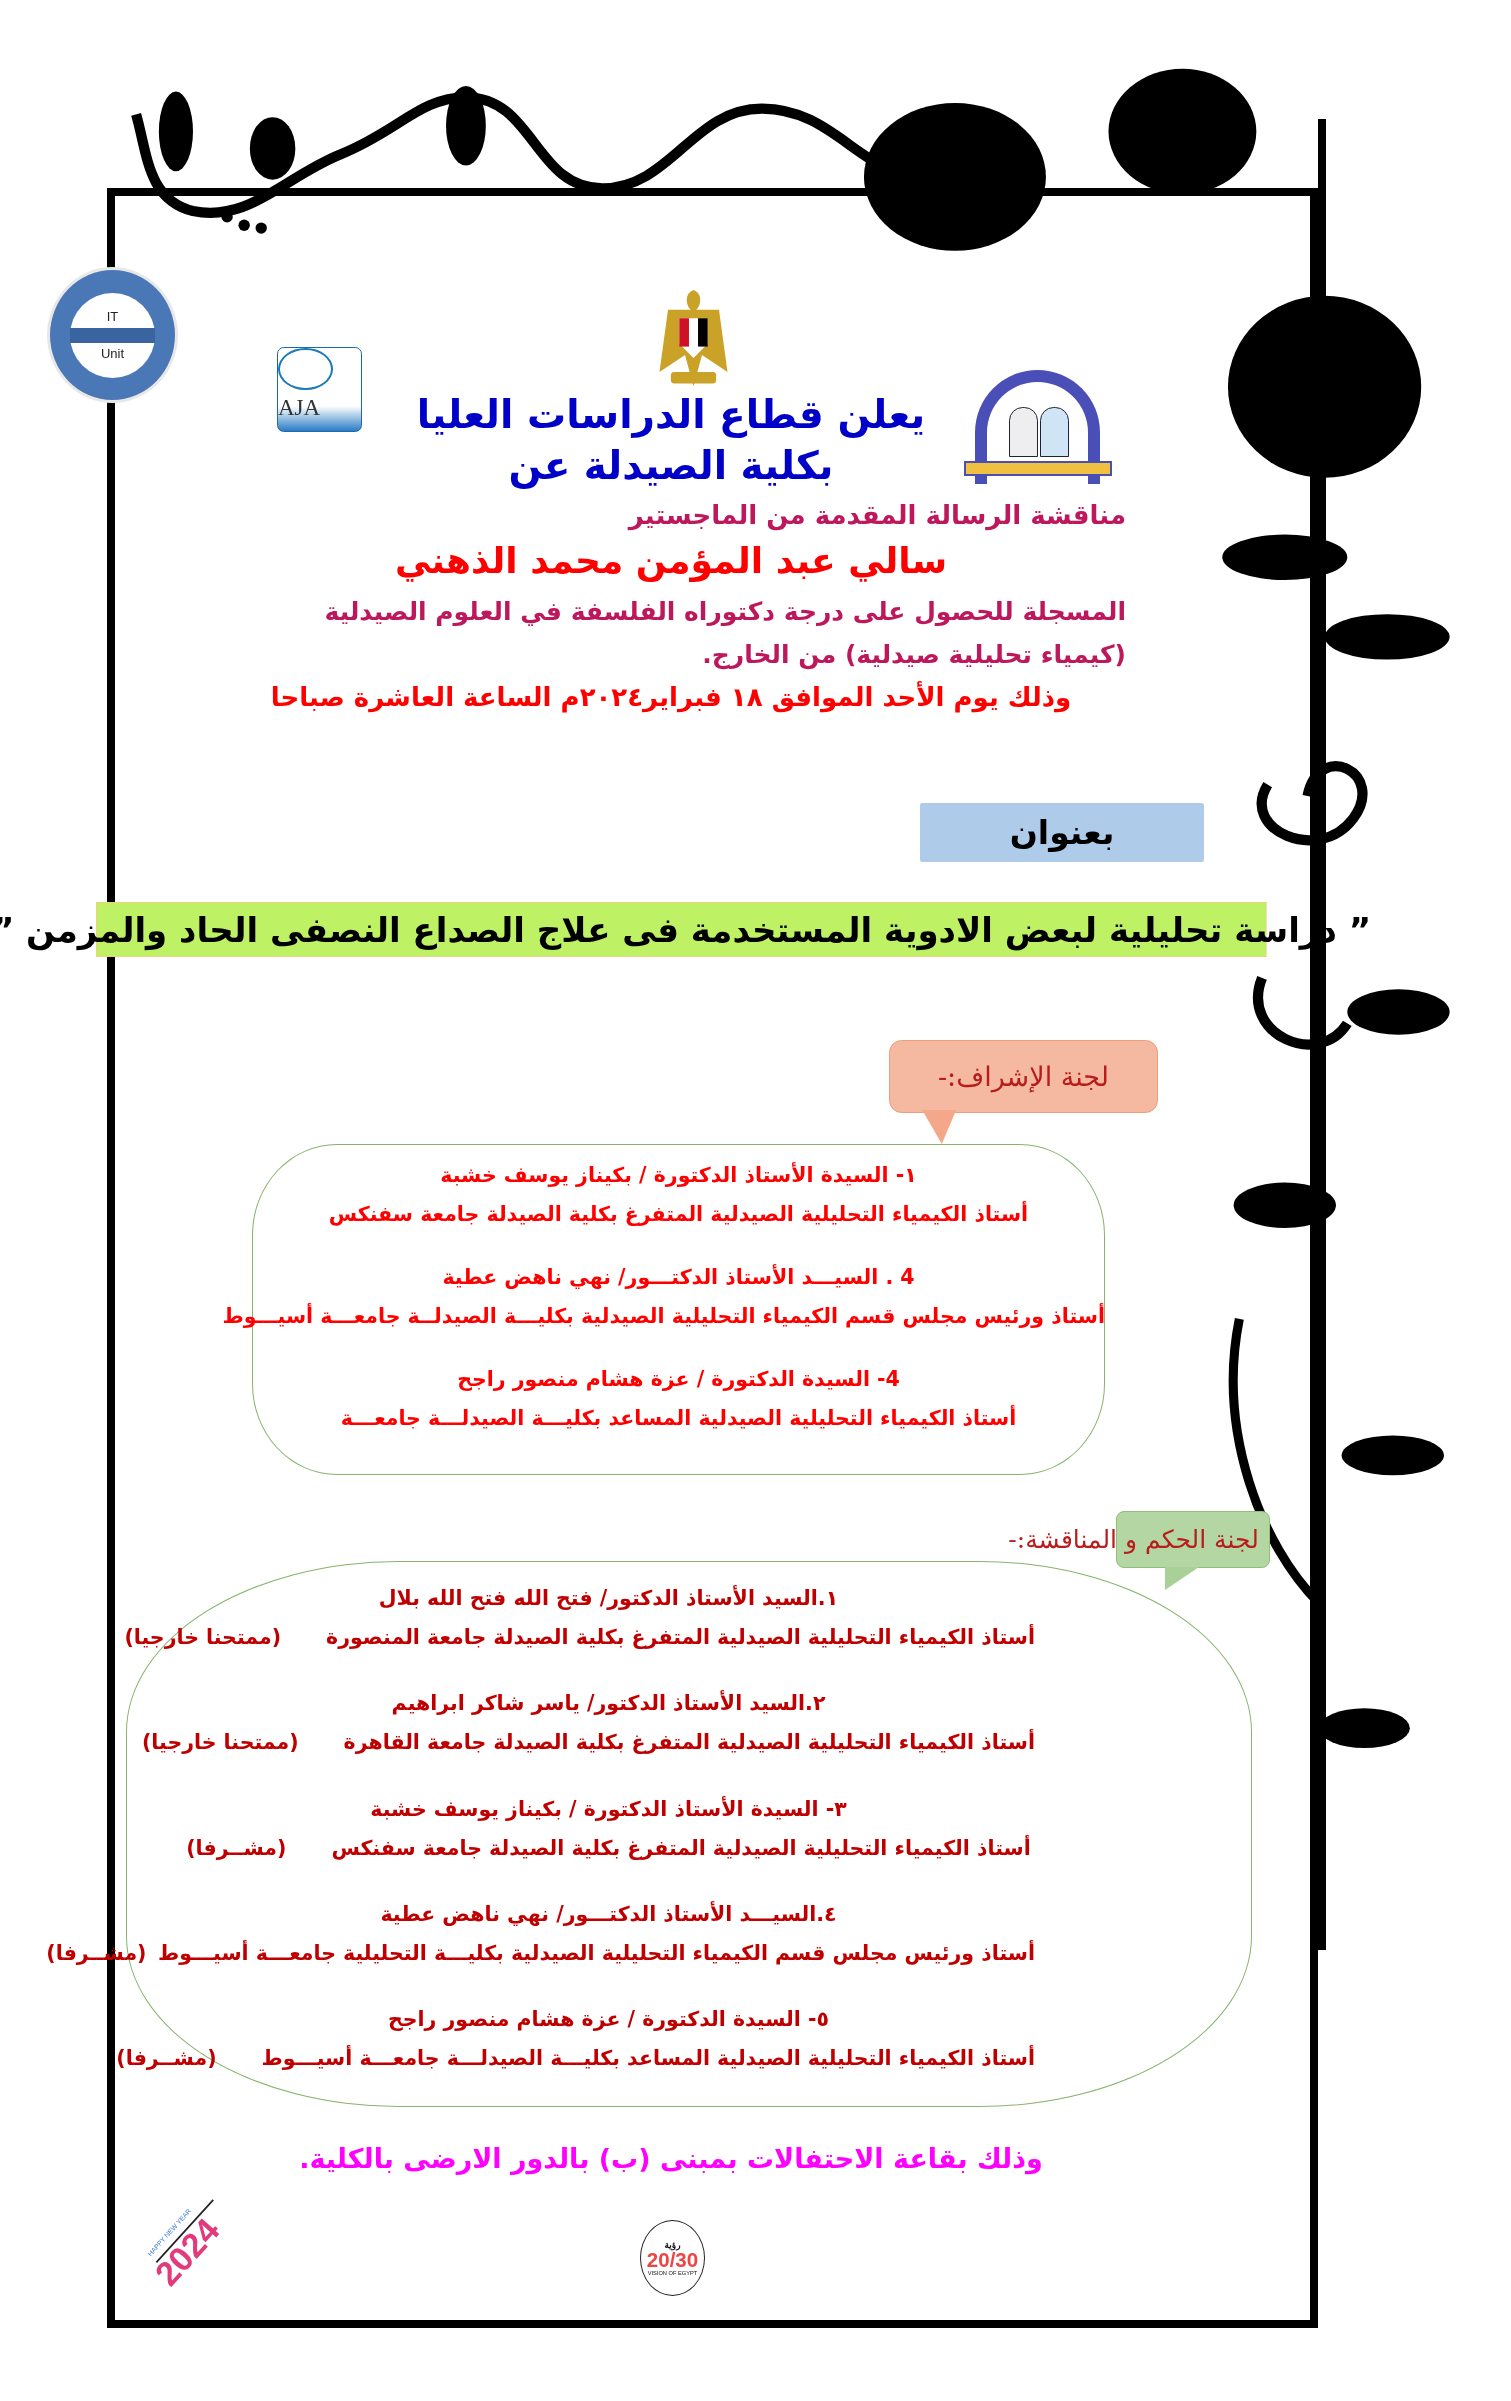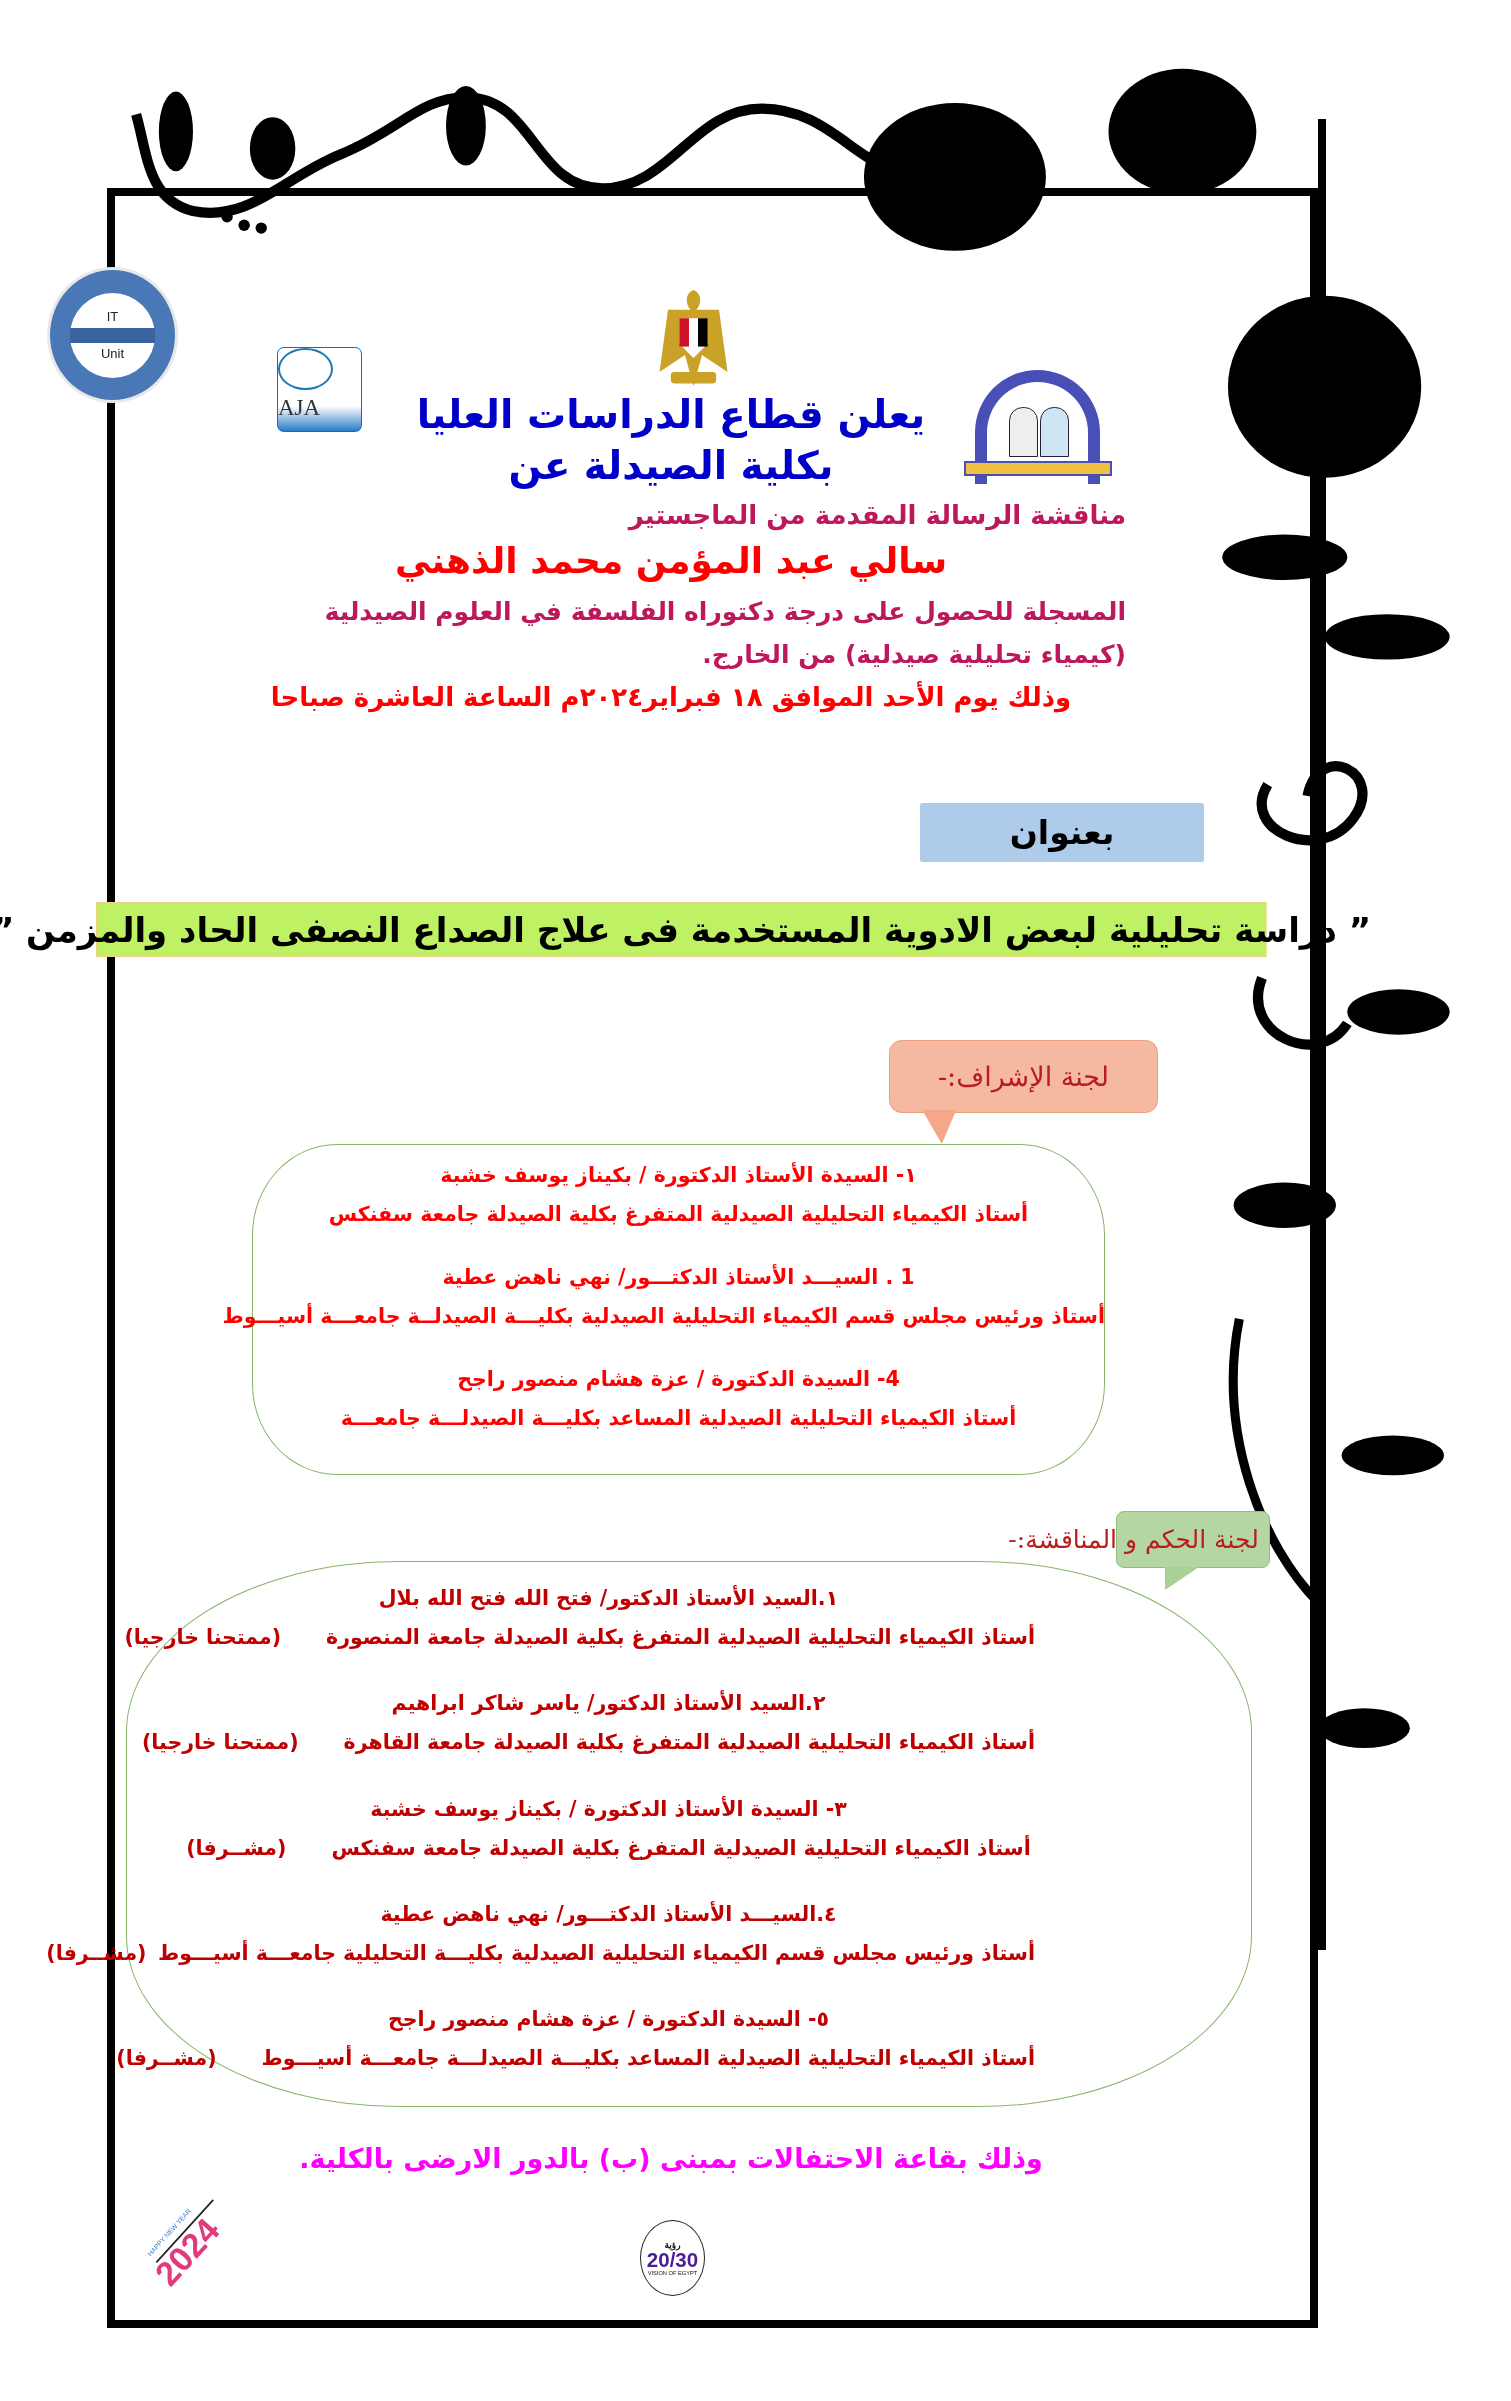--- a/index.html
+++ b/index.html
@@ -86,21 +86,21 @@
   .logo-eagle { position:absolute; left:651px; top:287px; width:85px; height:105px; }
   .logo-pharm {
     position:absolute; left:964px; top:370px; width:148px; height:122px;
   }
   .logo-pharm .arch { position:absolute; left:11.4px; top:0; width:125px; height:114px; border:12.5px solid #4a4fb8; border-bottom:none; border-radius:63px 63px 0 0; box-sizing:border-box; }
   .logo-pharm .ribbon { position:absolute; left:0; top:91px; width:148px; height:15px; background:#f0c040; border:2.3px solid #4a4fb8; box-sizing:border-box; }
   .logo-pharm .shield1 { position:absolute; left:45px; top:37px; width:27px; height:48px; background:#eee; border:1.7px solid #223; border-radius:13.6px 13.6px 0 0; }
   .logo-pharm .shield2 { position:absolute; left:76px; top:37px; width:27px; height:48px; background:#cfe4f5; border:1.7px solid #223; border-radius:13.6px 13.6px 0 0; }
   .logo-2024 { position:absolute; left:145px; top:2194px; width:91px; height:97px; }
   .logo-vision { position:absolute; left:640px; top:2220px; width:63px; height:74px; border:1.1px solid #222; border-radius:50%; background:#fff; display:flex; flex-direction:column; align-items:center; justify-content:center; font-family:"Liberation Sans", sans-serif; }
-  .logo-vision .yr { font-size:20.5px; font-weight:bold; color:#4c1d95; line-height:1; }
+  .logo-vision .yr { font-size:20.5px; font-weight:bold; color:#ef4444; line-height:1; }
   .logo-vision .cap { font-size:5.7px; color:#111; }
   .logo-vision .ar { font-size:9px; font-weight:bold; color:#111; }
 </style>
 </head>
 <body>
 
 <div class="frame"></div>
 <div class="vine-bar"></div>
 <svg class="abs" style="left:102px;top:63px" width="1251" height="188" viewBox="0 0 2200 330">
   <path d="M60,90 C80,160 80,240 160,260 C260,280 320,200 420,160 C520,120 560,60 640,60 C760,60 760,220 880,220 C1000,220 1040,80 1160,80 C1300,80 1340,220 1480,200" stroke="#000" stroke-width="18" fill="none"></path>
@@ -170,21 +170,21 @@
   <span>لجنة الإشراف:-</span>
 </div>
 <div class="callout-sup-tail"></div>
 <div class="panel panel-sup"></div>
 
 <div class="member t-red" style="left:252px;width:853px;top:1163px;">
   <span class="nm">١- السيدة الأستاذ الدكتورة / بكيناز يوسف خشبة</span>
   <span class="ti">أستاذ الكيمياء التحليلية الصيدلية المتفرغ بكلية الصيدلة جامعة سفنكس</span>
 </div>
 <div class="member t-red" style="left:252px;width:853px;top:1265px;">
-  <span class="nm">1 . السيـــد الأستاذ الدكتـــور/ نهي ناهض عطية</span>
+  <span class="nm">4 . السيـــد الأستاذ الدكتـــور/ نهي ناهض عطية</span>
   <span class="ti">أستاذ ورئيس مجلس قسم الكيمياء التحليلية الصيدلية بكليـــة الصيدلــة جامعـــة أسيـــوط</span>
 </div>
 <div class="member t-red" style="left:252px;width:853px;top:1367px;">
   <span class="nm">4-  السيدة الدكتورة / عزة هشام منصور راجح</span>
   <span class="ti">أستاذ الكيمياء التحليلية الصيدلية المساعد بكليـــة الصيدلـــة جامعـــة</span>
 </div>
 
 <div class="panel panel-exam"></div>
 <div class="callout callout-exam">
   <span>لجنة الحكم و المناقشة:-</span>

